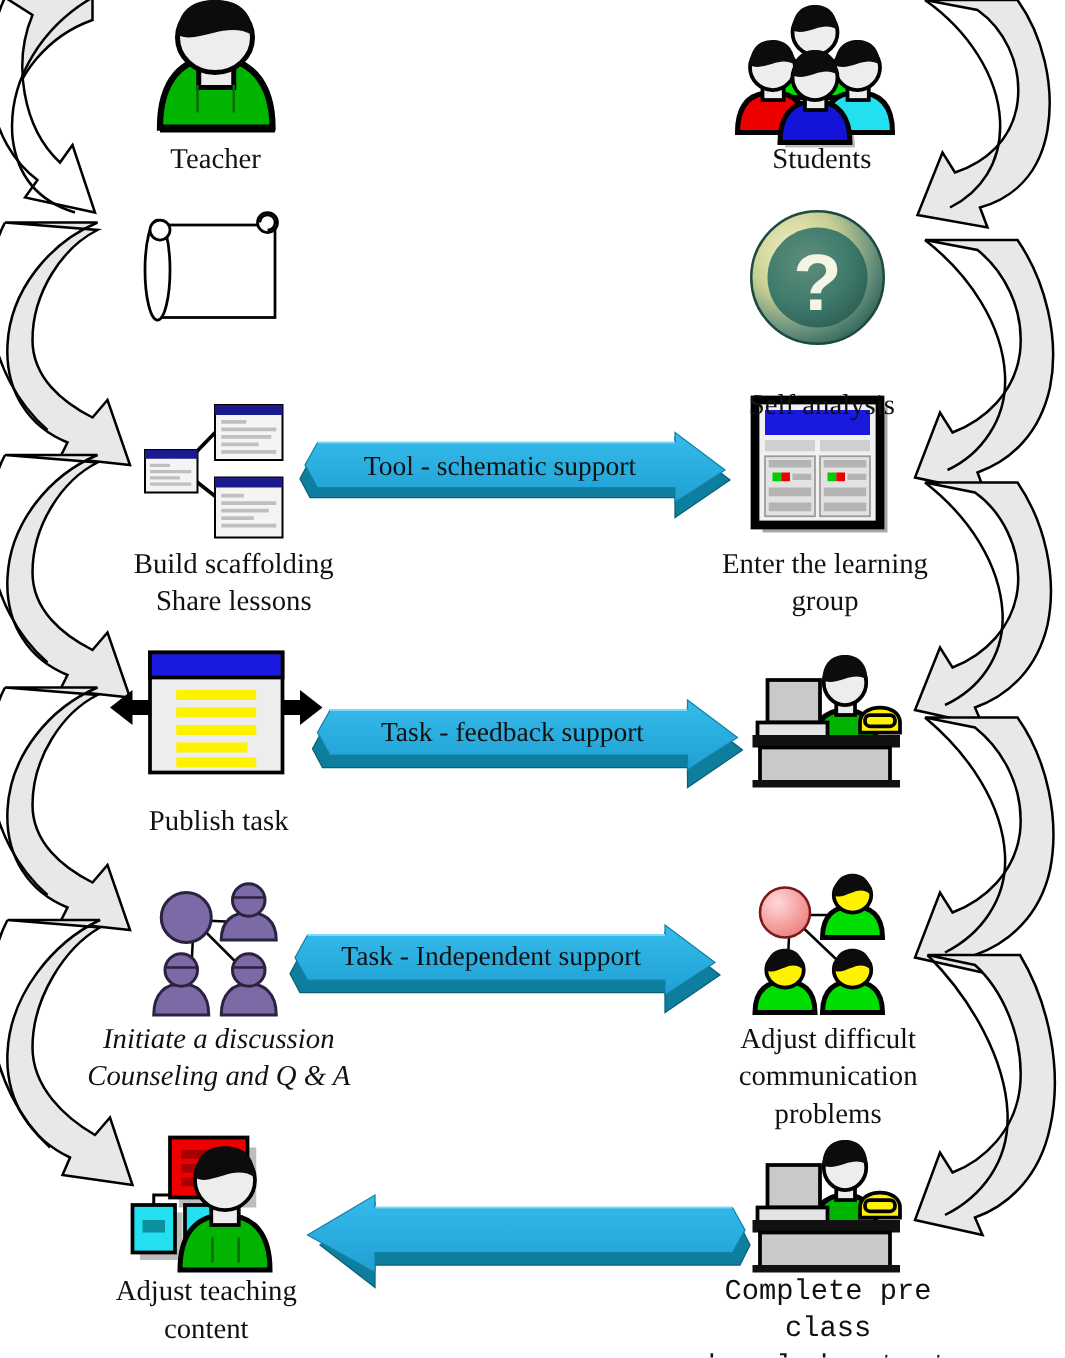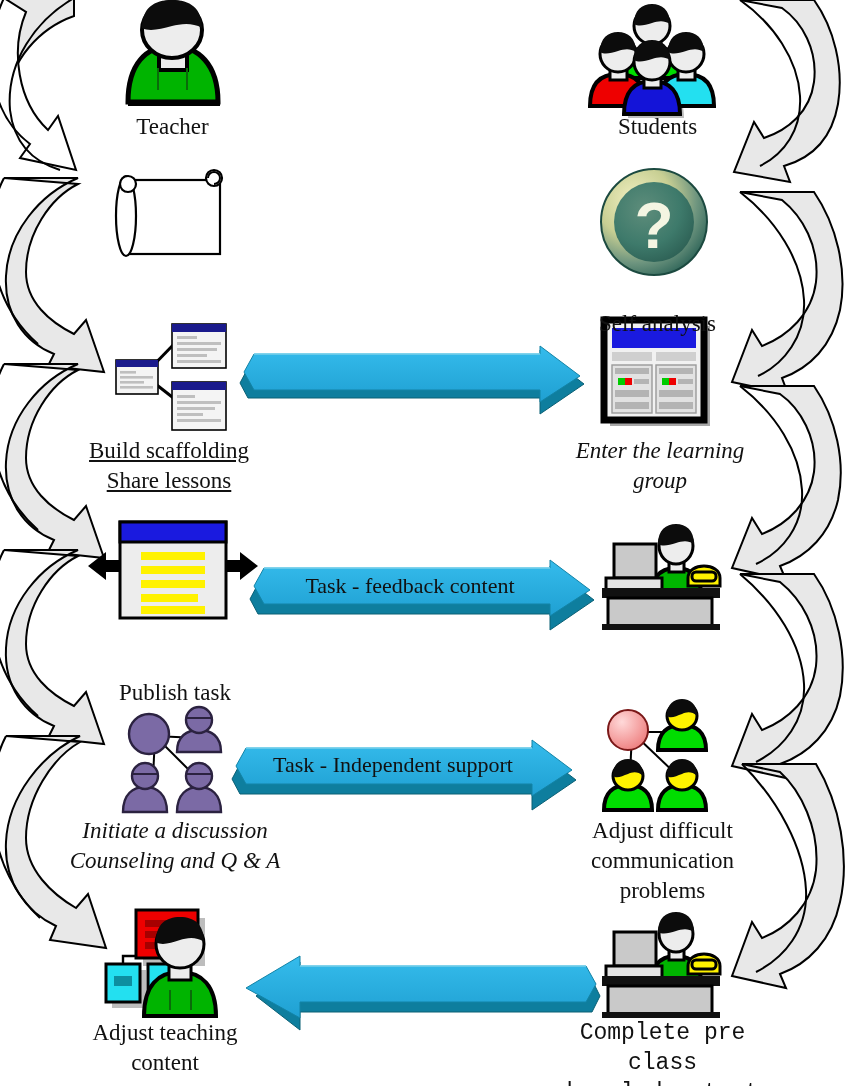--- a/index.html
+++ b/index.html
@@ -396,35 +396,36 @@
           <stop offset="100%" stop-color="#1FA0D2"></stop>
         </linearGradient>
       </defs>
 
       <path d="M8,22 L300,22 L300,4 L344,38 L300,68 L300,52 L8,52 L0,37 Z" fill="#0E7E9E" stroke="#0A6075" stroke-width="1"></path>
 
       <path d="M14,8 L300,8 L300,0 L340,30 L300,56 L300,44 L14,44 L4,26 Z" fill="url(#bl1)" stroke="#1283A6" stroke-width="1"></path>
       <path d="M14,8 L300,8" stroke="#7FD9F5" stroke-width="1.5"></path>
     </svg>
   </div>
+  <div class="arrowlbl" style="left:240px;top:360px;width:320px;">Tool - schematic support</div>
 
   <div class="ico" style="left:250px;top:560px;">
     <svg width="348" height="72" viewBox="0 0 348 72">
       <defs>
         <linearGradient id="bl2" x1="0" y1="0" x2="0" y2="1">
           <stop offset="0%" stop-color="#35BCEC"></stop>
           <stop offset="100%" stop-color="#1FA0D2"></stop>
         </linearGradient>
       </defs>
       <path d="M8,24 L300,24 L300,6 L344,40 L300,70 L300,54 L8,54 L0,39 Z" fill="#0E7E9E" stroke="#0A6075" stroke-width="1"></path>
       <path d="M14,8 L300,8 L300,0 L340,30 L300,56 L300,44 L14,44 L4,26 Z" fill="url(#bl2)" stroke="#1283A6" stroke-width="1"></path>
       <path d="M14,8 L300,8" stroke="#7FD9F5" stroke-width="1.5"></path>
     </svg>
   </div>
-  <div class="arrowlbl" style="left:250px;top:573px;width:320px;">Task - feedback content</div>
+  <div class="arrowlbl" style="left:250px;top:573px;width:320px;">Task - feedback support</div>
 
   <div class="ico" style="left:232px;top:740px;">
     <svg width="348" height="72" viewBox="0 0 348 72">
       <defs>
         <linearGradient id="bl3" x1="0" y1="0" x2="0" y2="1">
           <stop offset="0%" stop-color="#35BCEC"></stop>
           <stop offset="100%" stop-color="#1FA0D2"></stop>
         </linearGradient>
       </defs>
       <path d="M8,24 L300,24 L300,6 L344,40 L300,70 L300,54 L8,54 L0,39 Z" fill="#0E7E9E" stroke="#0A6075" stroke-width="1"></path>
@@ -443,36 +444,36 @@
         </linearGradient>
       </defs>
       <path d="M352,24 L60,24 L60,6 L16,40 L60,74 L60,56 L352,56 L360,40 Z" fill="#0E7E9E" stroke="#0A6075" stroke-width="1"></path>
       <path d="M346,10 L60,10 L60,0 L6,32 L60,62 L60,46 L346,46 L356,28 Z" fill="url(#bl4)" stroke="#1283A6" stroke-width="1"></path>
       <path d="M346,10 L60,10" stroke="#7FD9F5" stroke-width="1.5"></path>
     </svg>
   </div>
 
   <div class="lbl" style="left:90px;top:112px;width:165px;">Teacher</div>
 
-  <div class="lbl" style="left:54px;top:436px;width:230px;text-decoration:underline;">Build scaffolding
+  <div class="lbl" style="left:72px;top:436px;width:230px;">Build scaffolding
 Share lessons</div>
 
-  <div class="lbl" style="left:60px;top:642px;width:230px;margin-top:36px;">Publish task</div>
+  <div class="lbl" style="left:60px;top:642px;width:230px;">Publish task</div>
 
   <div class="lbl" style="left:40px;top:816px;width:270px;font-style:italic;">Initiate a discussion
 Counseling and Q &amp; A</div>
 
   <div class="lbl" style="left:55px;top:1018px;width:220px;">Adjust teaching
 content</div>
 
   <div class="lbl" style="left:575px;top:112px;width:165px;">Students</div>
 
   <div class="lbl" style="left:565px;top:274px;width:185px;margin-top:35px;">Self analysis</div>
 
-  <div class="lbl" style="left:545px;top:436px;width:230px;font-style:italic;">Enter the learning
+  <div class="lbl" style="left:545px;top:436px;width:230px;">Enter the learning
 group</div>
 
 
   <div class="lbl" style="left:555px;top:816px;width:215px;">Adjust difficult
 communication
 problems</div>
 
   <div class="lbl" style="left:545px;top:1018px;width:235px;font-family:Liberation Mono, monospace;">Complete pre class
 knowledge test</div>
 

